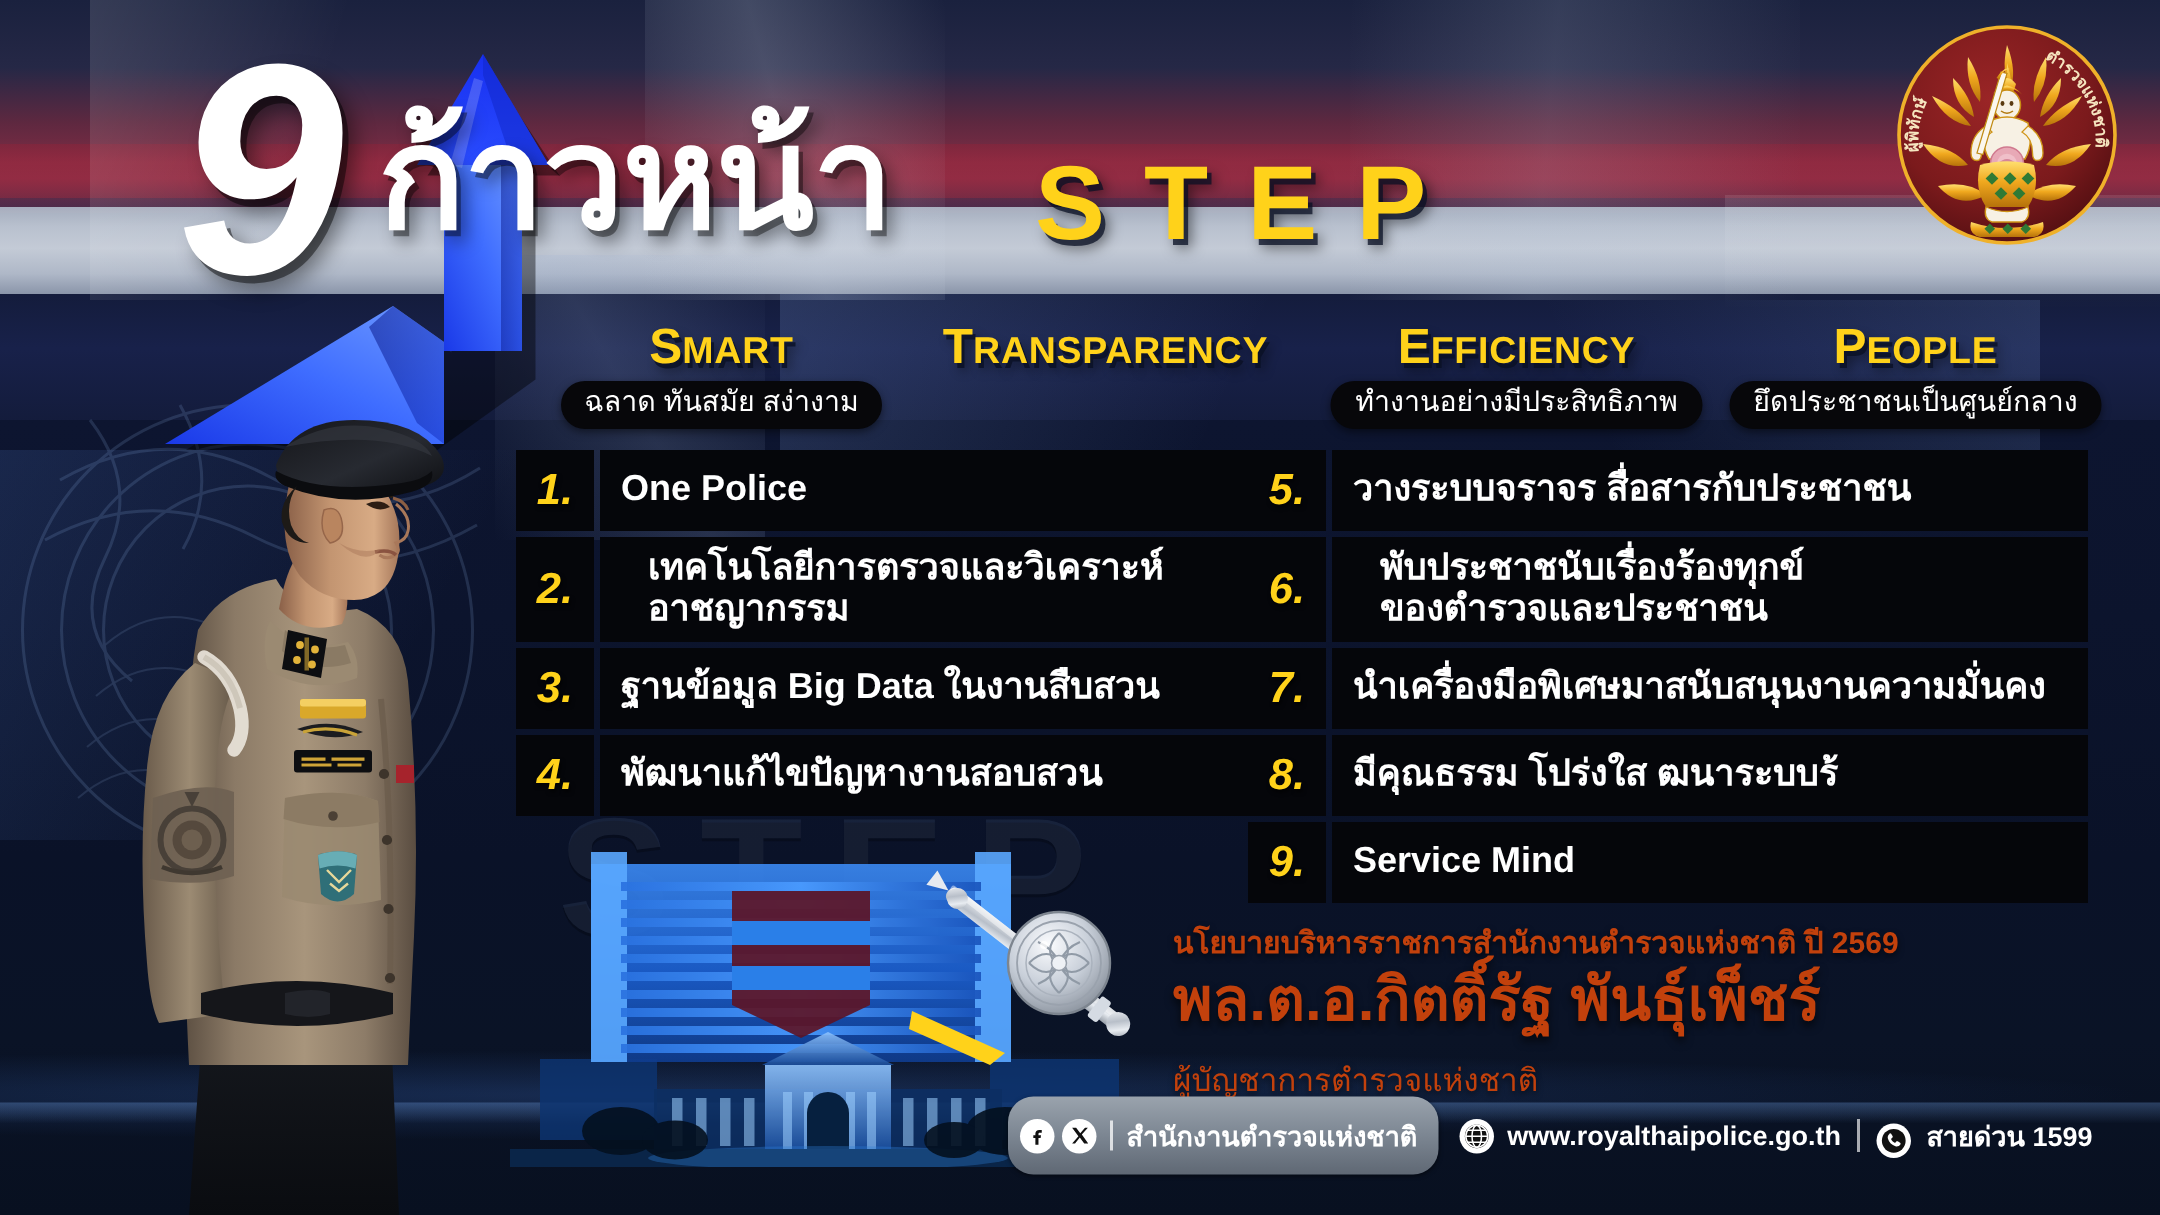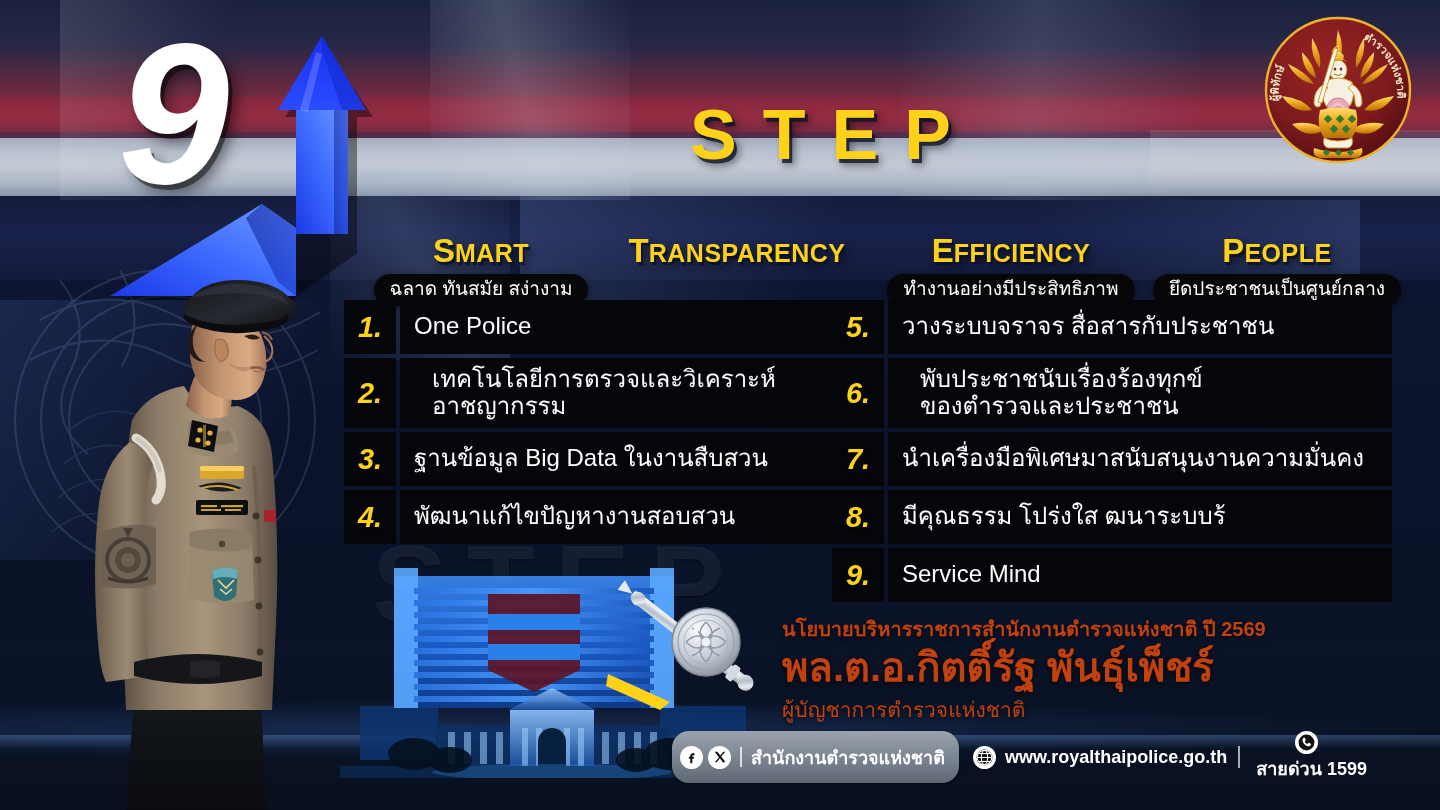--- a/index.html
+++ b/index.html
@@ -75,21 +75,21 @@
     color:#ffffff;letter-spacing:-1px;
     text-shadow: 3px 4px 0 rgba(0,0,0,.4), 6px 7px 12px rgba(0,0,0,.45);}
 
   
   .step-head{position:absolute;left:690px;top:100px;font-size:70px;line-height:70px;font-weight:bold;
     color:#FFD21A;letter-spacing:26px;
     text-shadow:3px 4px 0 rgba(10,16,36,.75), 5px 6px 9px rgba(0,0,0,.5);}
 
   
   .acro-row{position:absolute;left:356px;top:212px;width:1040px;height:80px;}
-  .acro{position:absolute;text-align:center;margin-top:20px;}
+  .acro{position:absolute;text-align:center;}
   .acro .word{font-weight:bold;color:#FFD21A;white-space:nowrap;
     text-shadow:2px 3px 0 rgba(10,16,36,.8), 4px 5px 7px rgba(0,0,0,.45);}
   .acro .word .cap{font-size:33px;}
   .acro .word .rest{font-size:25px;letter-spacing:.5px;}
   .acro .pill{margin-top:4px;display:inline-block;background:#07070a;
     border-radius:16px;padding:4px 16px 6px;white-space:nowrap;
     color:#fff;font-size:19px;line-height:22px;
     box-shadow:0 2px 6px rgba(0,0,0,.5);}
 
   .acro.a1{left:0;  width:250px;}
@@ -101,47 +101,47 @@
   .list{position:absolute;left:344px;top:300px;width:1048px;height:296px;}
   .col{position:absolute;top:0;}
   .col.left{left:0;width:490px;}
   .col.right{left:488px;width:560px;}
 
   .row{display:flex;align-items:stretch;margin-bottom:4px;}
   .num{flex:0 0 52px;background:#05060a;display:flex;align-items:center;justify-content:center;
     color:#FFD21A;font-size:29px;font-weight:bold;font-style:italic;
     text-shadow:1px 2px 3px rgba(0,0,0,.7);}
   .txt{flex:1 1 auto;background:#05060a;margin-left:4px;display:flex;align-items:center;
-    padding:5px 12px 7px 14px;color:#fff;font-size:24px;line-height:28px;font-weight:normal;}
+    padding:5px 12px 7px 14px;color:#fff;font-size:24px;line-height:28px;font-weight:bold;}
   .txt.twoline{line-height:27px;padding-left:32px;}
   .r-h1{height:54px;}
   .r-h2{height:70px;}
 
   
   .sig{position:absolute;left:782px;top:616px;width:520px;color:#c2410c;}
   .sig .policy{font-size:20px;line-height:26px;font-weight:bold;
     text-shadow:0 2px 4px rgba(0,0,0,.6);}
   .sig .name{font-size:40px;line-height:48px;font-weight:bold;margin-top:1px;
     text-shadow:0 3px 6px rgba(0,0,0,.65);}
-  .sig .rank{font-size:21px;line-height:26px;margin-top:6px;
+  .sig .rank{font-size:21px;line-height:26px;margin-top:17px;
     text-shadow:0 2px 4px rgba(0,0,0,.6);}
 
   
   .footer{position:absolute;left:672px;top:740px;height:34px;display:flex;align-items:center;}
   .fb-pill{display:flex;align-items:center;height:52px;padding:0 14px 0 8px;border-radius:17px;
     background:linear-gradient(180deg,#9aa3ad 0%,#7d8793 48%,#5f6874 100%);
     box-shadow:0 1px 3px rgba(0,0,0,.5);}
   .ico-circ{width:23px;height:23px;border-radius:50%;background:#fff;display:flex;
     align-items:center;justify-content:center;margin-right:5px;flex:0 0 auto;}
   .fb-div{width:2px;height:20px;background:rgba(255,255,255,.75);margin:0 9px 0 4px;}
   .fb-label{color:#fff;font-size:18px;font-weight:bold;white-space:nowrap;}
   .f-web{display:flex;align-items:center;margin-left:14px;}
   .f-web .wtxt{color:#fff;font-size:18px;font-weight:bold;margin-left:4px;white-space:nowrap;}
   .f-sep{width:2px;height:22px;background:rgba(255,255,255,.65);margin:0 11px;}
-  .f-tel{display:flex;align-items:center;flex-direction:column;}
+  .f-tel{display:flex;align-items:flex-end;}
   .f-tel .ttxt{color:#fff;font-size:18px;font-weight:bold;margin-left:5px;white-space:nowrap;}
 
   
   .emblem{position:absolute;left:1262px;top:14px;width:152px;height:152px;}
 
   
   .officer{position:absolute;left:40px;top:270px;width:330px;height:540px;}
 </style>
 </head>
 <body>
@@ -344,20 +344,21 @@
 
     <rect x="186" y="96" width="52" height="128" fill="url(#arrBody)"></rect>
     <rect x="224" y="96" width="14" height="128" fill="url(#arrShade)" opacity=".5"></rect>
 
     <path d="M168 100 L212 26 L256 100 Z" fill="url(#arrTop)"></path>
     <path d="M212 26 L256 100 L232 100 L212 40 Z" fill="#0f25c6" opacity=".5"></path>
 
     <path d="M190 100 L206 42 L212 44 L198 102 Z" fill="#ffffff" opacity=".18"></path>
   </svg>
   <div class="title9">9</div>
+  <div class="titleth">ก้าวหน้า</div>
 
   <div class="step-head">STEP</div>
 
   <div class="acro-row">
 
     <div class="acro a1">
       <div class="word"><span class="cap">S</span><span class="rest">MART</span></div>
       <div><span class="pill">ฉลาด ทันสมัย สง่างาม</span></div>
     </div>
 

